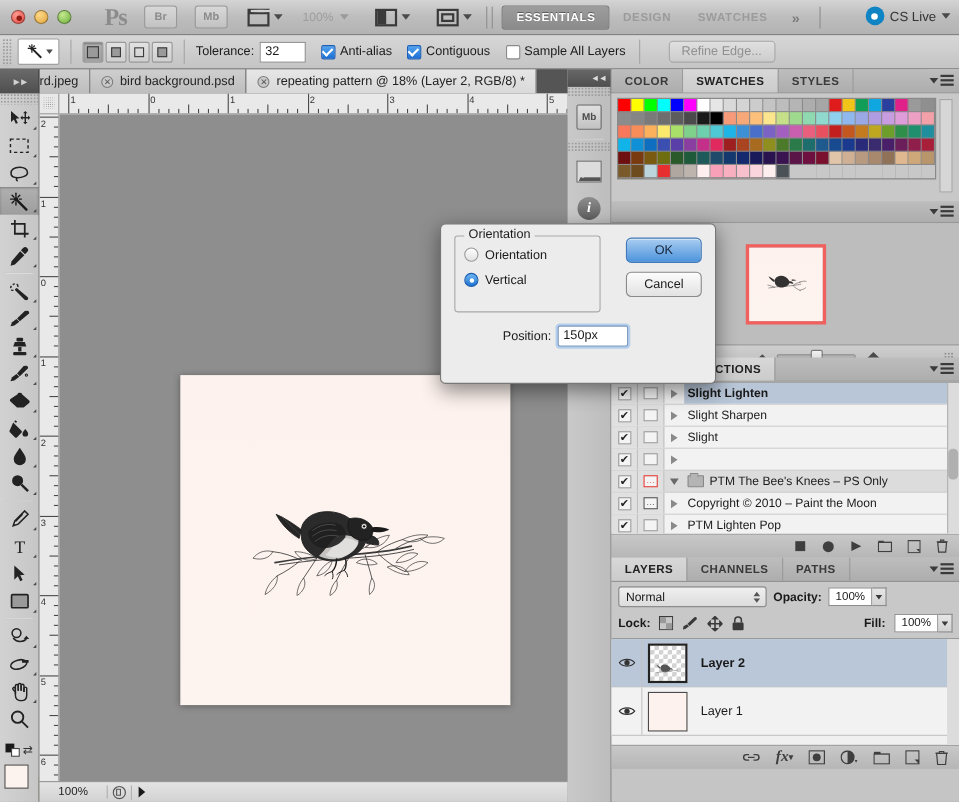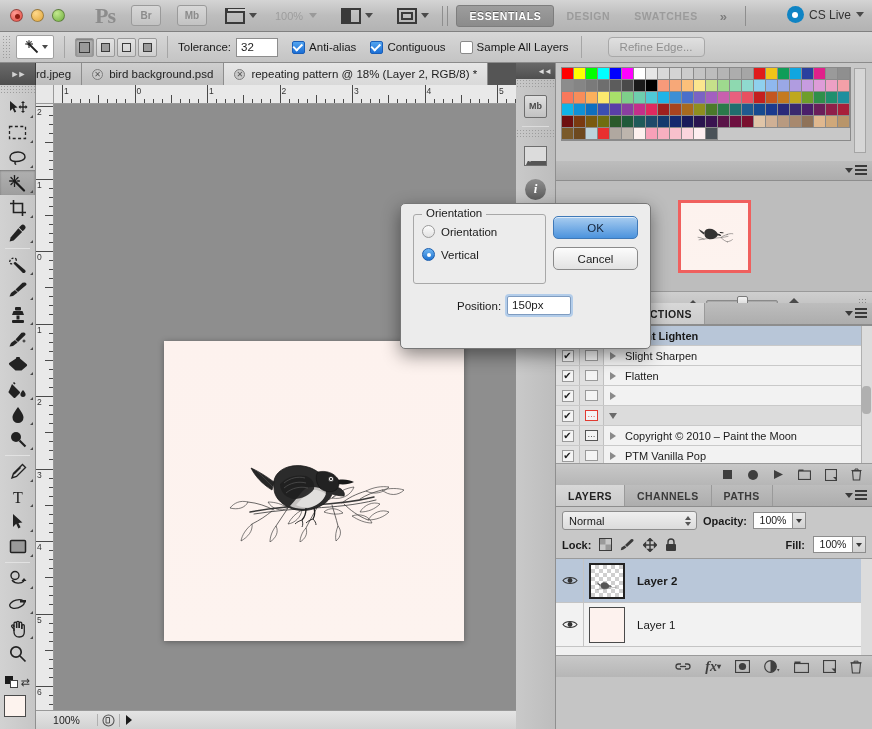--- a/index.html
+++ b/index.html
@@ -281,21 +281,21 @@
   .radio-row:first-of-type { margin-top:12px; }
   .radio { width:13px;height:13px;border-radius:50%; border:1px solid #9a9a9a;
       background:linear-gradient(to bottom,#fdfdfd,#e2e2e2); display:flex;align-items:center;justify-content:center;}
   .radio.on { background:linear-gradient(to bottom,#6fb6f2,#1e72d0); border-color:#1a5cad;}
   .radio.on::after{content:"";width:4px;height:4px;border-radius:50%;background:#fff;}
   .radio-lb { font-size:11.5px; }
   .pos-row { position:absolute; left:12px; top:92px; display:flex; align-items:center; gap:6px;}
   .pos-label { font-size:11.5px;padding-left:44px; }
   .pos-input { width:64px; height:19px; border:1px solid #7f9cc0; background:#fff; font-size:11.5px;
       padding:0 4px; line-height:17px; border-radius:2px; box-shadow:0 0 0 2px #b3cdea;}
-  .dlg-btn { position:absolute; right:12px; width:85px; height:23px; border-radius:5px;
+  .dlg-btn { position:absolute; right:12px; width:69px; height:23px; border-radius:5px;
       font-size:11.5px; display:flex;align-items:center;justify-content:center; border:1px solid #8a8a8a;}
   .dlg-btn.ok { top:12px; background:linear-gradient(to bottom,#a9cdf0,#4c93dd);
       border-color:#3f79b8; color:#15243a; font-weight:normal;
       box-shadow: inset 0 1px 0 rgba(255,255,255,.6);}
   .dlg-btn.cancel { top:43px; background:linear-gradient(to bottom,#fcfcfc,#e2e2e2); color:#1a1a1a;}
 
   .resize-grip { position:absolute; right:2px; bottom:2px; width:9px;height:9px;
     background-image: radial-gradient(#8a8a8a 1px, transparent 1px); background-size:3px 3px;}
 </style>
 </head>
@@ -886,20 +886,33 @@
     </div>
     <div class="md-item" style="height:30px;">
       <div class="md-info">i</div>
     </div>
     <div class="md-div"></div>
     <div class="md-grip"></div>
   </div>
 
   <div class="rightdock">
 
+    <div class="panel-tabrow">
+      <div class="ptab">COLOR</div>
+      <div class="ptab active">SWATCHES</div>
+      <div class="ptab">STYLES</div>
+      <div class="pmenu">
+        <div class="pmenu-tri"></div>
+        <div class="pmenu-lines">
+            <i></i>
+            <i></i>
+            <i></i>
+          </div>
+      </div>
+    </div>
     <div class="swatch-panel" style="height:98px;">
       <div class="swatch-grid" id="swgrid">
           <div style="background: rgb(255, 0, 0);"></div>
           <div style="background: rgb(255, 255, 0);"></div>
           <div style="background: rgb(0, 255, 0);"></div>
           <div style="background: rgb(0, 255, 255);"></div>
           <div style="background: rgb(0, 0, 255);"></div>
           <div style="background: rgb(255, 0, 255);"></div>
           <div style="background: rgb(255, 255, 255);"></div>
           <div style="background: rgb(230, 230, 230);"></div>
@@ -1128,21 +1141,21 @@
         <div class="act-row">
           <div class="act-ck">
             <div class="ck-box">✔</div>
           </div>
           <div class="act-dlg">
             <div class="dlg-box"></div>
           </div>
           <div class="act-tri">
             <div class="tri-r"></div>
           </div>
-          <div class="act-name">Flatten</div>
+          <div class="act-name">Slight</div>
         </div>
         <div class="act-row">
           <div class="act-ck">
             <div class="ck-box">✔</div>
           </div>
           <div class="act-dlg">
             <div class="dlg-box"></div>
           </div>
           <div class="act-tri">
             <div class="tri-r"></div>
@@ -1151,20 +1164,24 @@
         <div class="act-row folder">
           <div class="act-ck">
             <div class="ck-box">✔</div>
           </div>
           <div class="act-dlg">
             <div class="dlg-box red" style="display: flex; align-items: flex-end; justify-content: center; font-size: 8px; line-height: 6px; color: rgb(224, 59, 50);">···</div>
           </div>
           <div class="act-tri">
             <div class="tri-d"></div>
           </div>
+          <div class="act-name" style="display: flex; align-items: center;">
+            <div class="folder-ico"></div>
+            <span>PTM The Bee's Knees – PS Only</span>
+          </div>
         </div>
         <div class="act-row">
           <div class="act-ck">
             <div class="ck-box">✔</div>
           </div>
           <div class="act-dlg">
             <div class="dlg-box dots" style="display: flex; align-items: flex-end; justify-content: center; font-size: 8px; line-height: 6px; color: rgb(51, 51, 51);">···</div>
           </div>
           <div class="act-tri">
             <div class="tri-r"></div>
@@ -1174,21 +1191,21 @@
         <div class="act-row">
           <div class="act-ck">
             <div class="ck-box">✔</div>
           </div>
           <div class="act-dlg">
             <div class="dlg-box"></div>
           </div>
           <div class="act-tri">
             <div class="tri-r"></div>
           </div>
-          <div class="act-name">PTM Vanilla Pop</div>
+          <div class="act-name">PTM Lighten Pop</div>
         </div>
         <div class="act-scroll">
         <div class="act-scroll-thumb"></div>
       </div>
     </div>
     <div class="panel-foot">
       <div class="pf-ico">
           <svg width="11" height="11">
             <rect x="1" y="1" width="9" height="9" fill="#3f3f3f"></rect>
           </svg>

